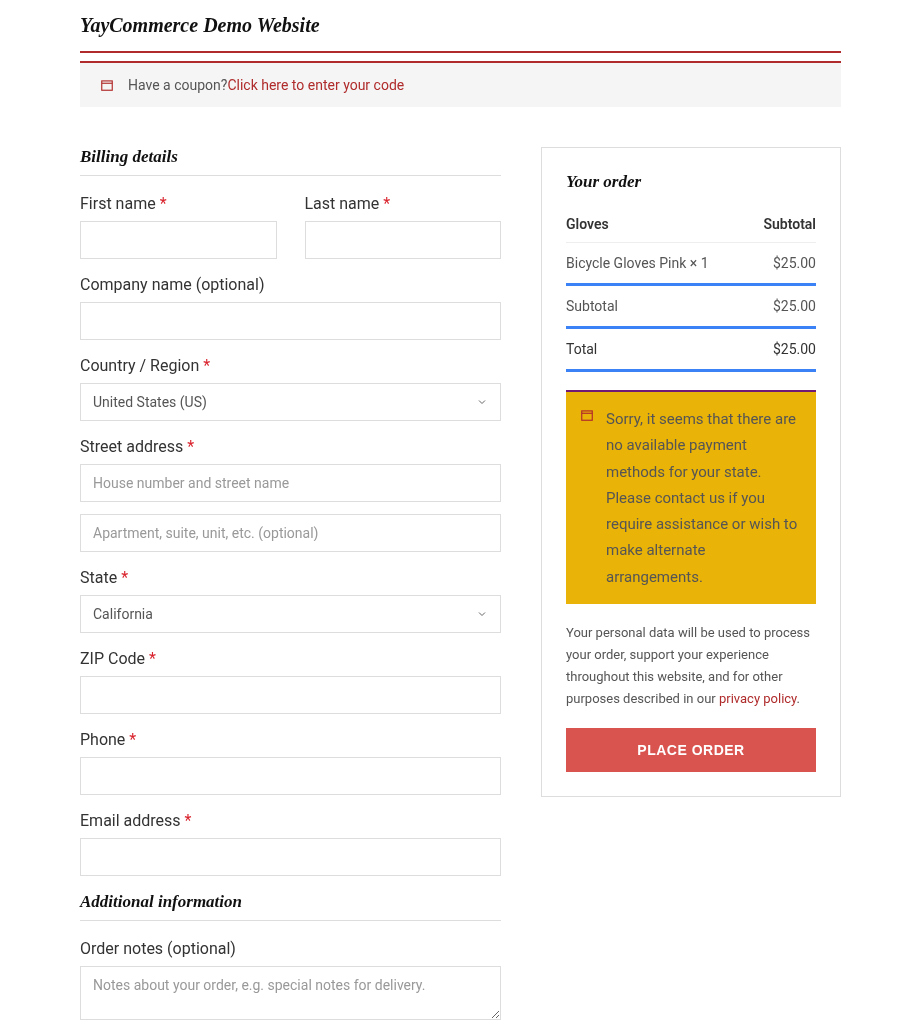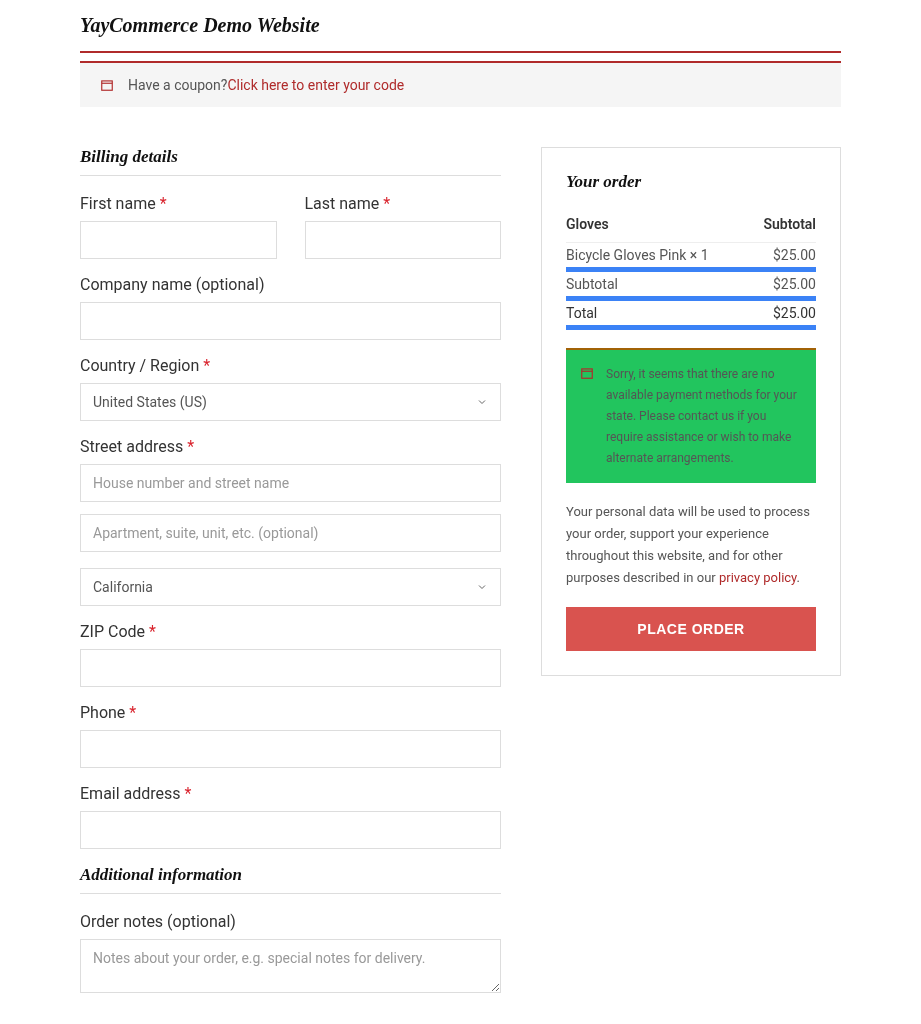--- a/index.html
+++ b/index.html
@@ -84,29 +84,29 @@
     justify-content: space-between;
     cursor: pointer;
   }
   .chev { width: 12px; height: 12px; flex: 0 0 12px; }
   ::placeholder { color: #999; }
 
   
   .order-table { width: 100%; border-collapse: collapse; font-size: 14px; color: #555; margin-bottom: 18px;}
   .order-table th { text-align: left; font-weight: 600; color: #333; padding: 10px 0; border-bottom: 1px solid #eee;}
   .order-table th:last-child, .order-table td:last-child { text-align: right; }
-  .order-table td { padding: 4px 0; border-bottom: 5px solid #3b82f6;}
+  .order-table td { padding: 12px 0; border-bottom: 3px solid #3b82f6;}
   .order-table tr.total td { font-weight: 400; color:#333; }
   .notice {
-    background: #22c55e;
+    background: #eab308;
     padding: 14px 16px 14px 40px;
-    font-size: 12px;
+    font-size: 15px;
     line-height: 1.75;
     color: #555;
-    border-top: 2px solid #a16207;
+    border-top: 2px solid #701a75;
     position: relative;
     margin-bottom: 18px;
   }
   .notice .icon { position: absolute; left: 14px; top: 16px; width: 14px; height: 14px; }
   .privacy { font-size: 13px; line-height: 1.7; color: #555; margin-bottom: 18px; }
   .privacy a { color: #b02b2b; text-decoration: none; }
   .place-order {
     width: 100%;
     background: #d9534f;
     color: #fff;
@@ -165,20 +165,21 @@
     </div>
 
     <div class="field">
       <label><span>Street address</span> <span class="req">*</span></label>
       <input class="stacked-input" type="text" placeholder="House number and street name" style="">
       <input class="stacked-input" type="text" placeholder="Apartment, suite, unit, etc. (optional)" style="">
     </div>
 
 
     <div class="field">
+      <label><span>State</span> <span class="req">*</span></label>
       <div class="select-wrap">
         <span>California</span>
         <svg class="chev" viewBox="0 0 24 24" fill="none" stroke="#666" stroke-width="2">
             <polyline points="6 9 12 15 18 9"></polyline>
           </svg>
       </div>
     </div>
 
     <div class="field">
       <label><span>ZIP Code</span> <span class="req">*</span></label>

